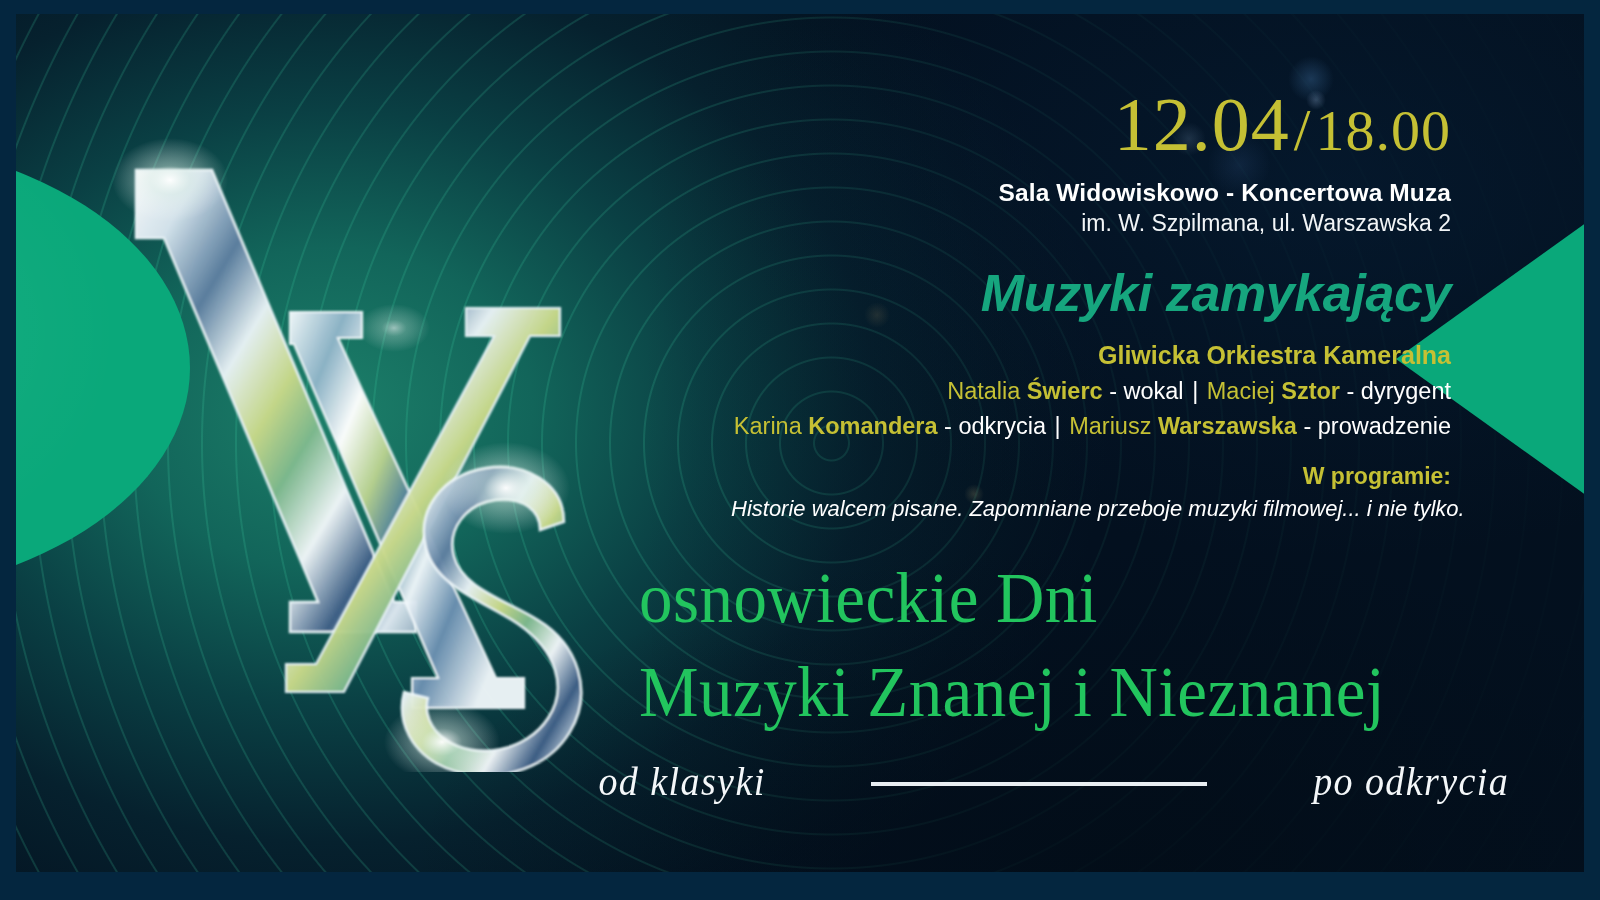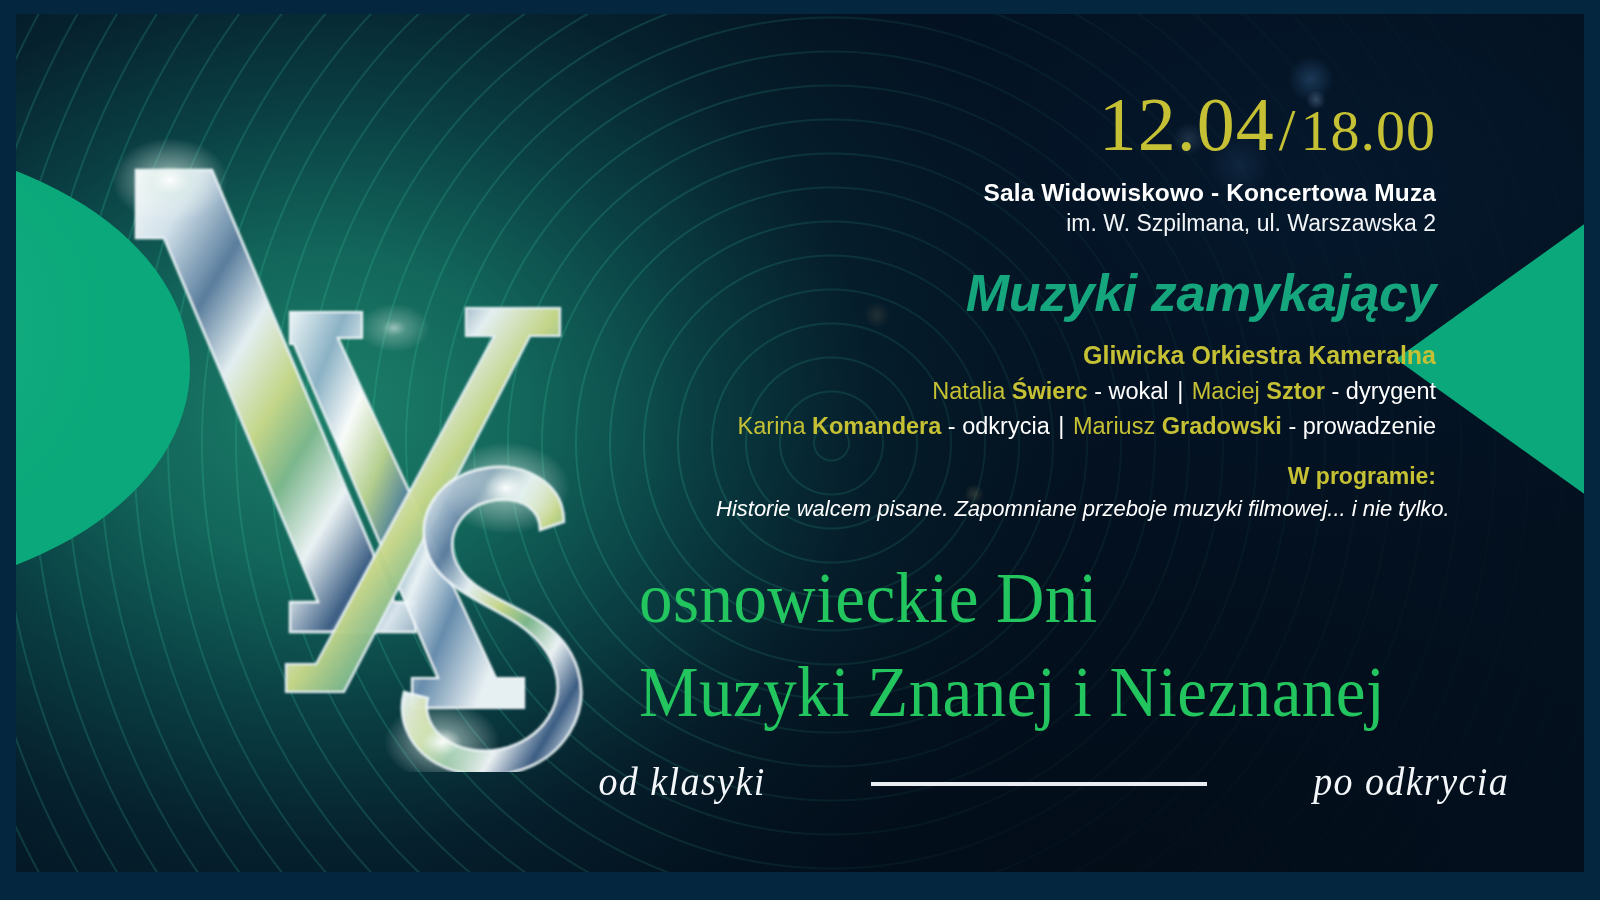--- a/index.html
+++ b/index.html
@@ -99,21 +99,21 @@
     position:absolute;
     left:78px;top:118px;
     width:530px;height:640px;
     pointer-events:none;
   }
   .logo svg{width:100%;height:100%;display:block;}
 
   
   .info{
     position:absolute;
-    right:148px;
+    right:133px;
     top:72px;
     width:720px;
     text-align:right;
     color:#ffffff;
   }
   .dateline{
     font-family:"Liberation Serif", serif;
     font-size:70px;
     line-height:1.0;
     letter-spacing:1px;
@@ -350,21 +350,21 @@
         <span class="last">Sztor</span>
         <span class="role">- dyrygent</span>
       </div>
 
       <div class="perf-line">
         <span class="first">Karina</span>
         <span class="last">Komandera</span>
         <span class="role">- odkrycia</span>
         <span class="pipe">|</span>
         <span class="first">Mariusz</span>
-        <span class="last">Gradowski</span>
+        <span class="last">Warszawska</span>
         <span class="role">- prowadzenie</span>
       </div>
 
       <div class="programme-label">W programie:</div>
       <div class="programme-text">Historie walcem pisane. Zapomniane przeboje muzyki filmowej... i nie tylko.</div>
     </div>
 
     <div class="festival">
       <div class="l1">osnowieckie Dni</div>
       <div class="l2">Muzyki Znanej i Nieznanej</div>

